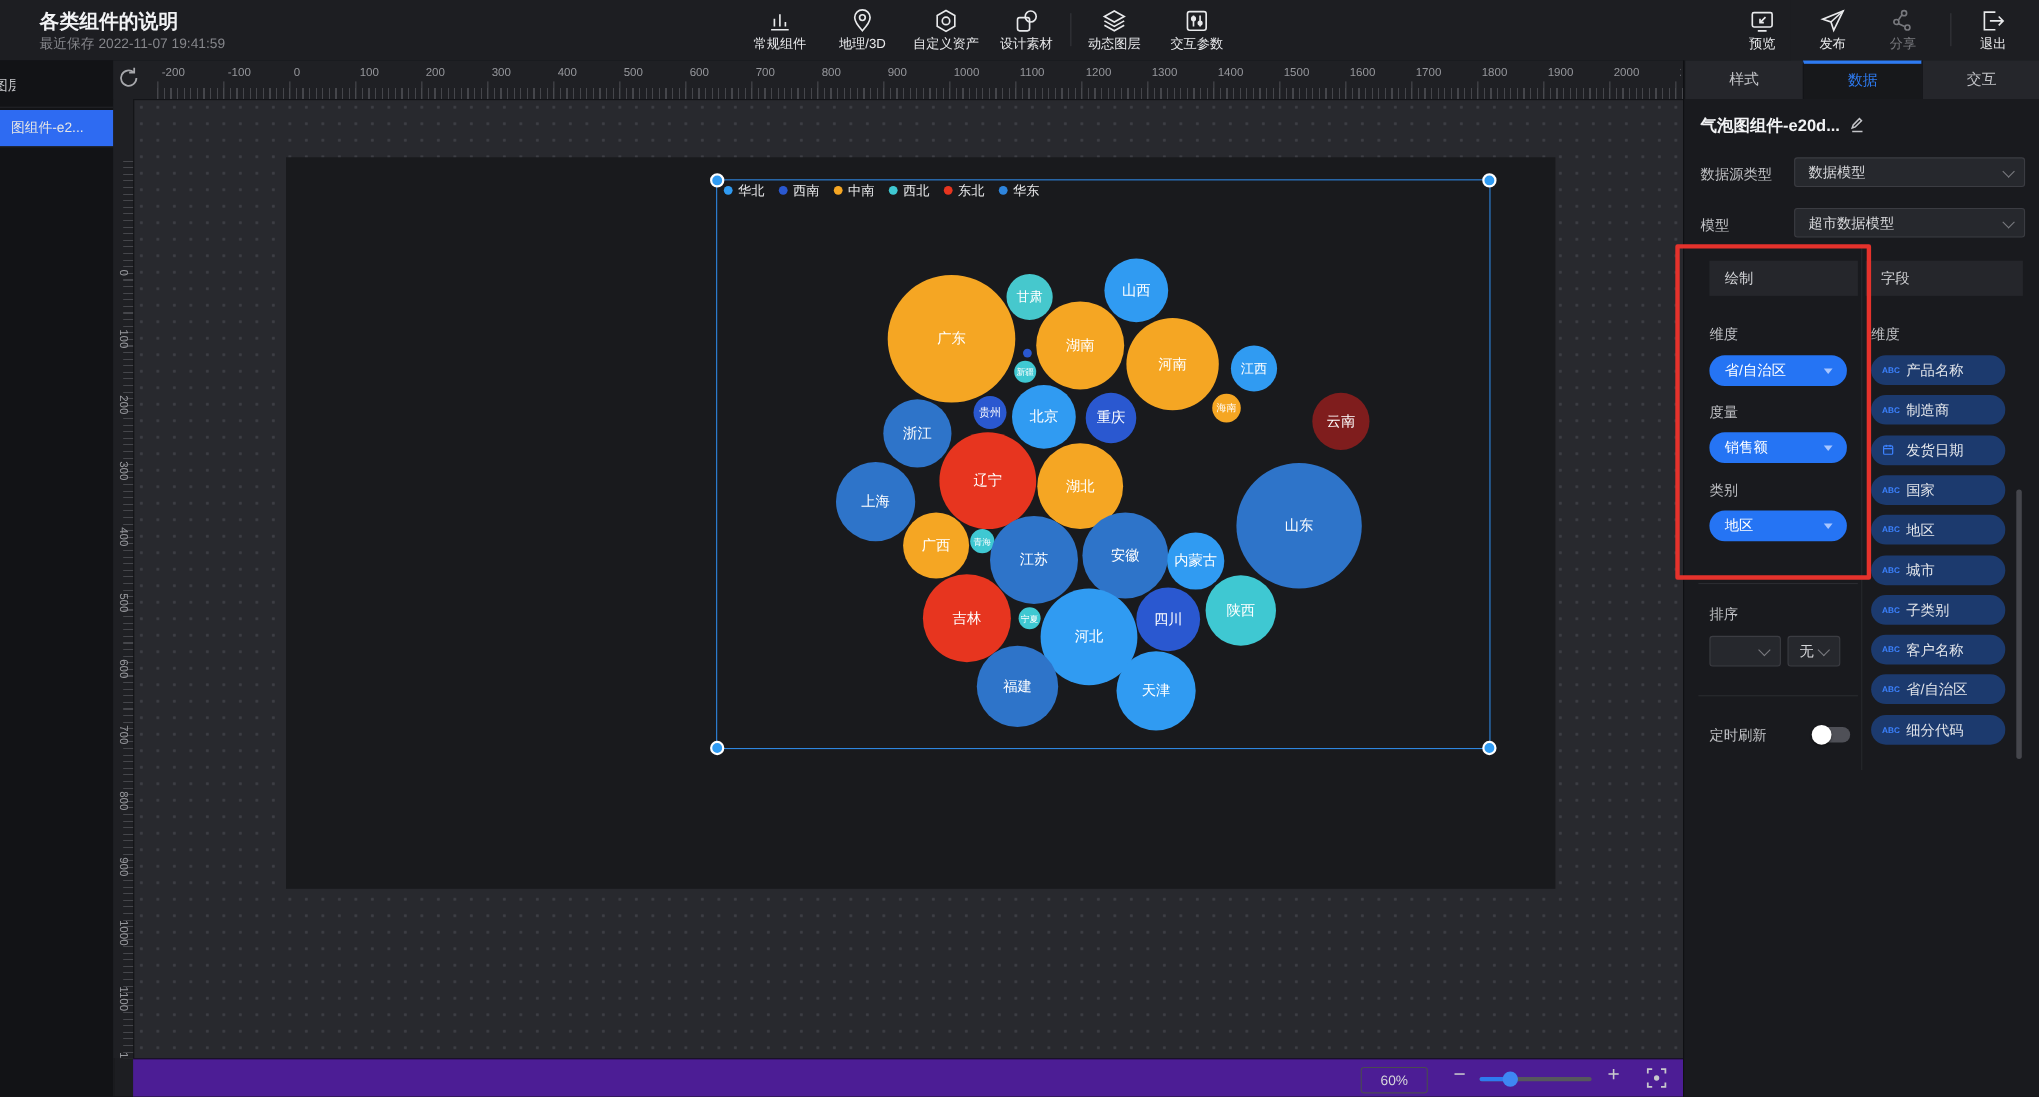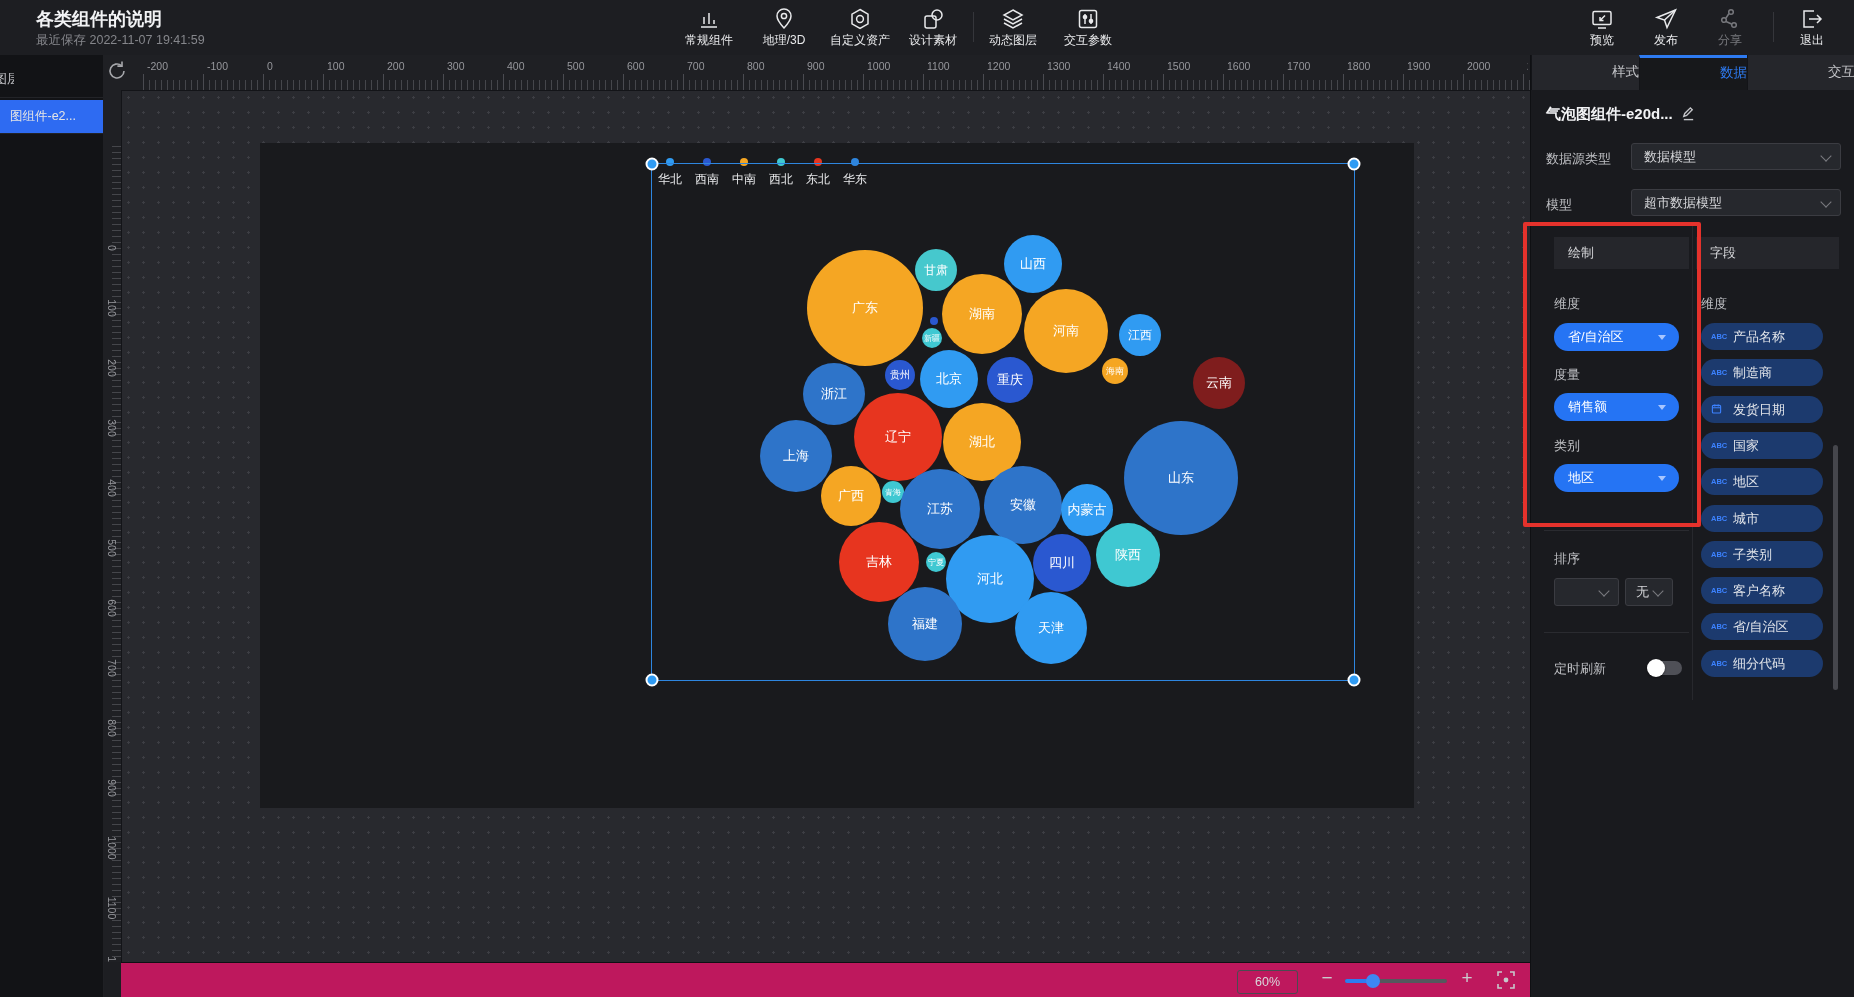--- a/index.html
+++ b/index.html
@@ -37,40 +37,40 @@
   .reset{left:104px;top:58px;width:26px;height:26px;}
   .reset svg{stroke:#a7a8ac;fill:none;stroke-width:1.6;}
   
   .workspace{left:121px;top:90px;width:1409px;height:872px;background:#28292e;
       background-image:radial-gradient(#3d3e44 1.2px,transparent 1.4px);background-size:15px 15px;}
   .artboard{left:260px;top:143px;width:1154px;height:665px;background:#191a1d;}
   .selbox{left:651px;top:163px;width:704px;height:518px;border:1px solid #2e86df;box-sizing:border-box;}
   .handle{position:absolute;width:13px;height:13px;border-radius:50%;background:#2f9bf3;border:2px solid #fff;
           box-sizing:border-box;transform:translate(-50%,-50%);}
   .legend{left:658px;top:165px;height:16px;display:flex;align-items:center;gap:13px;}
-  .litem{display:flex;align-items:center;gap:5px;flex-direction:column;}
+  .litem{display:flex;align-items:center;gap:5px;}
   .ldot{width:8px;height:8px;border-radius:50%;}
   .llab{font-size:12px;color:#e9eaec;}
   .bubble{position:absolute;border-radius:50%;display:flex;align-items:center;justify-content:center;}
   .bubble span{color:#fff;white-space:nowrap;}
   
-  .bottombar{left:121px;top:962px;width:1409px;height:35px;background:#be185d;border-top:1px solid #0f1013;}
+  .bottombar{left:121px;top:962px;width:1409px;height:35px;background:#4c1d95;border-top:1px solid #0f1013;}
   .zoombox{position:absolute;left:1116px;top:7px;width:59px;height:22px;border:1px solid #4a4b51;border-radius:3px;
            color:#d8d9dc;font-size:12.5px;text-align:center;line-height:22px;}
   .zminus{position:absolute;left:1195px;top:4px;width:22px;font-size:19px;color:#c9cacd;text-align:center;cursor:pointer;}
   .zplus{position:absolute;left:1335px;top:4px;width:22px;font-size:19px;color:#c9cacd;text-align:center;cursor:pointer;}
   .ztrack{position:absolute;left:1224px;top:16px;width:102px;height:4px;background:#56575d;border-radius:2px;}
   .zfill{position:absolute;left:1224px;top:16px;width:28px;height:4px;background:#2e7bf0;border-radius:2px;}
   .zknob{position:absolute;left:1245px;top:11px;width:14px;height:14px;border-radius:50%;background:#3e87f3;}
   .zfit{position:absolute;left:1374px;top:6px;width:22px;height:22px;}
   .zfit svg{stroke:#c7c8cc;fill:none;stroke-width:1.6;}
   
   .rpanel{left:1530px;top:55px;width:324px;height:942px;background:#191a1e;border-left:1px solid #0f1013;}
   .rtabs{position:absolute;left:0;top:0;width:324px;height:35px;display:flex;}
-  .rtab{width:108px;height:35px;line-height:33px;text-align:right;font-size:13.5px;color:#c2c3c7;
+  .rtab{width:108px;height:35px;line-height:33px;text-align:center;font-size:13.5px;color:#c2c3c7;
         background:#25262b;border-left:1px solid #131418;box-sizing:border-box;cursor:pointer;}
   .rtab.active{background:#17181b;color:#2e7bf2;border-top:3px solid #2e7bf2;line-height:30px;}
   .rtitle{position:absolute;left:15px;top:50px;font-size:15px;font-weight:bold;color:#f2f3f5;}
   .pencil{display:inline-block;margin-left:8px;}
   .pencil svg{stroke:#c3c4c8;fill:none;stroke-width:1.5;vertical-align:-2px;}
   .rlabel{position:absolute;font-size:13px;color:#bfc0c4;}
   .rselect{position:absolute;left:100px;width:210px;height:27px;background:#26282d;border:1px solid #3b3c42;
            border-radius:3px;box-sizing:border-box;color:#d6d7da;font-size:13px;line-height:25px;padding-left:12px;cursor:pointer;}
   .chev{position:absolute;right:10px;top:8px;width:7px;height:7px;border-right:1.5px solid #7a7b80;
         border-bottom:1.5px solid #7a7b80;transform:rotate(45deg);}

